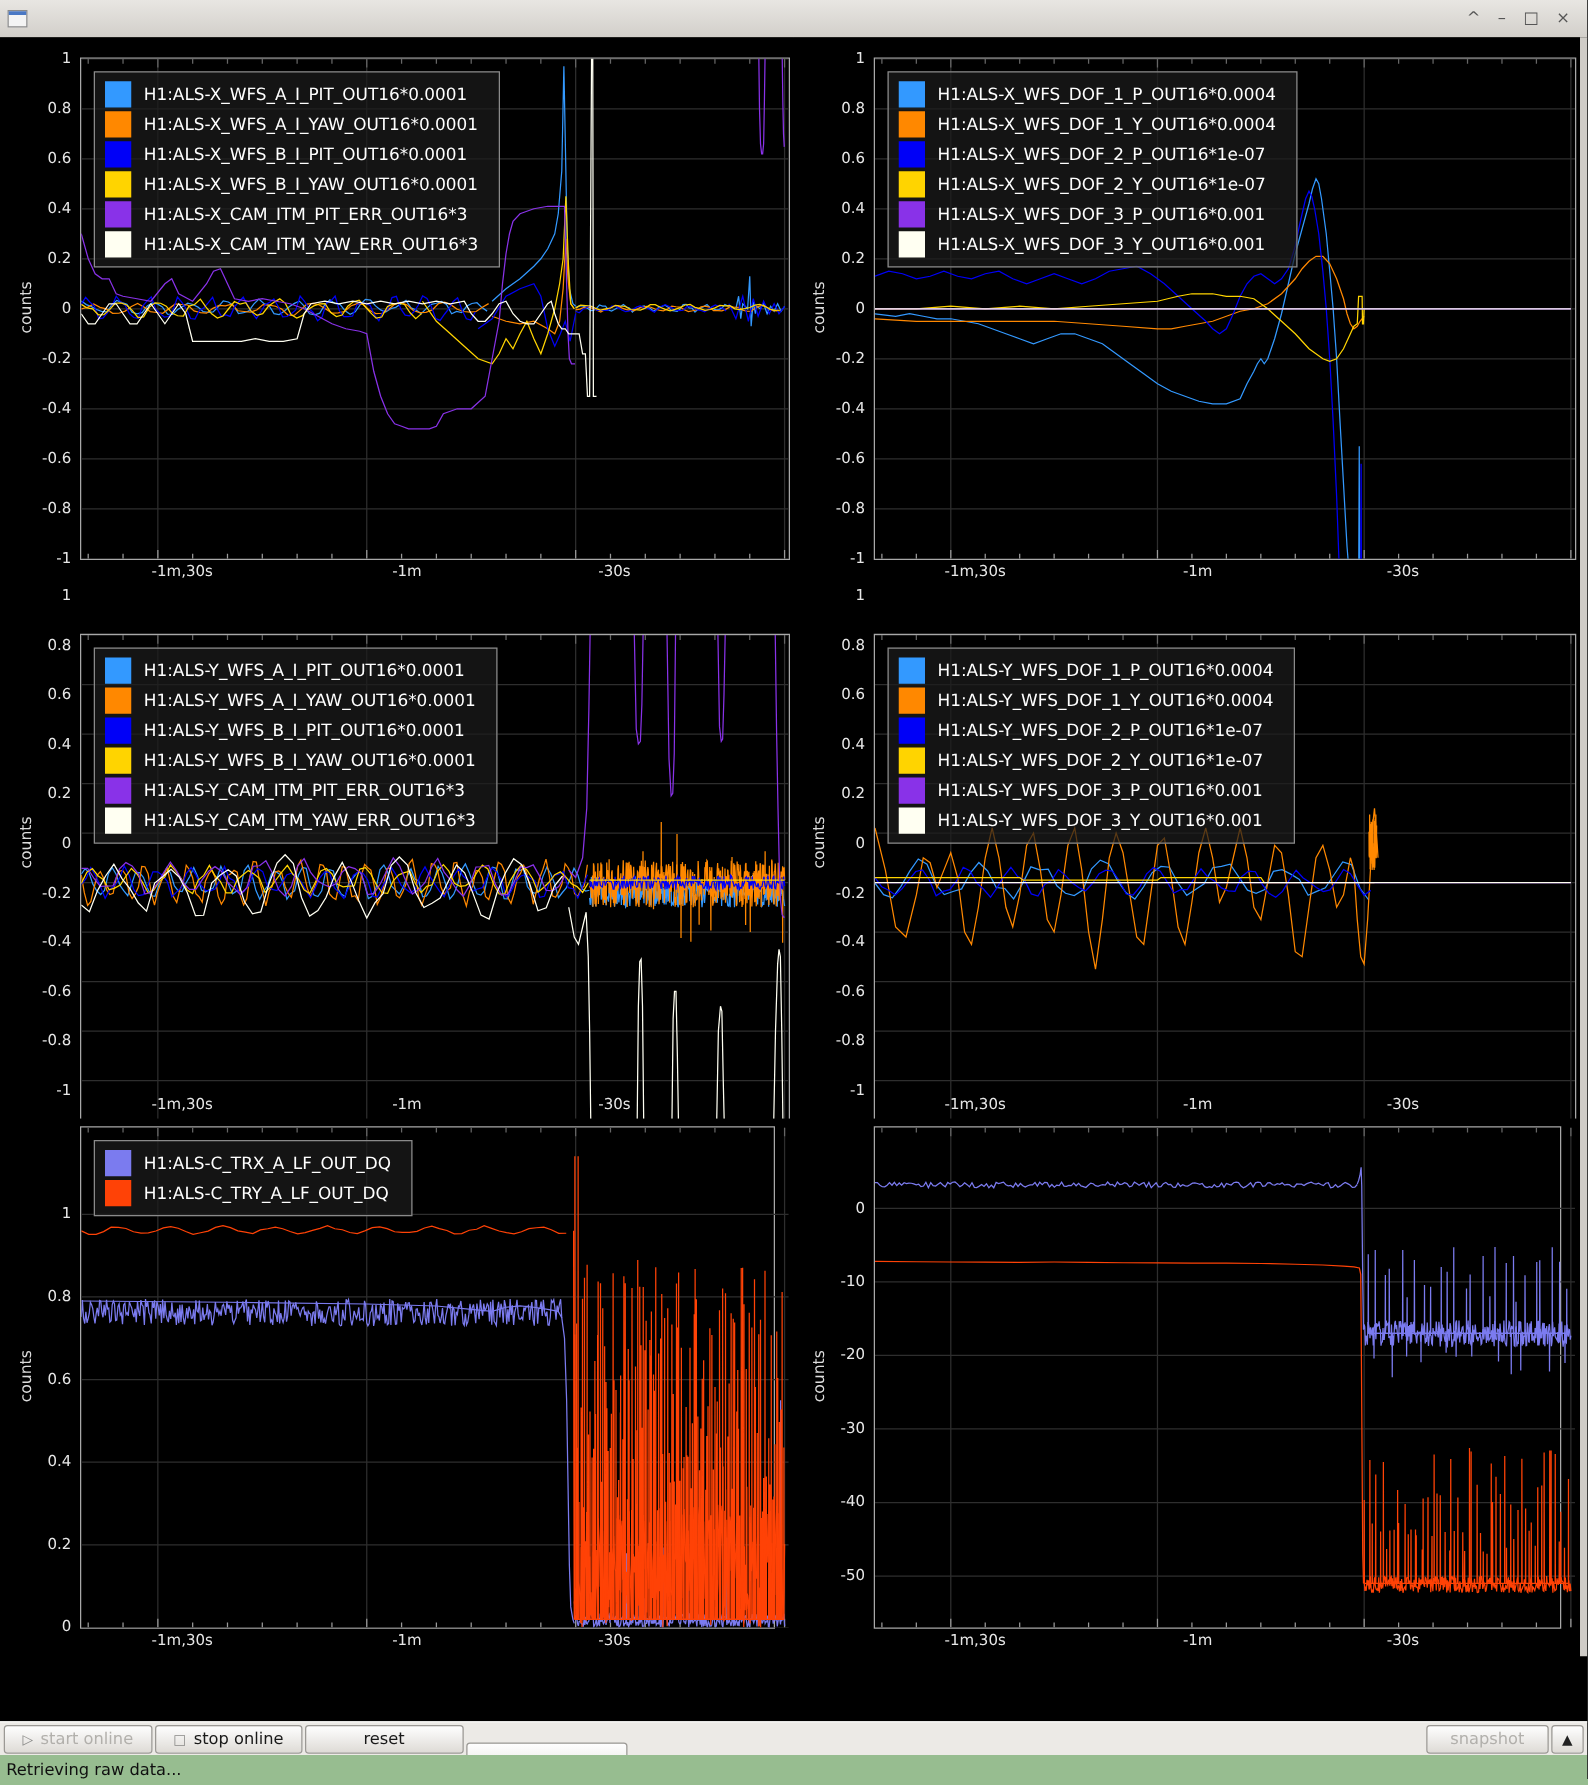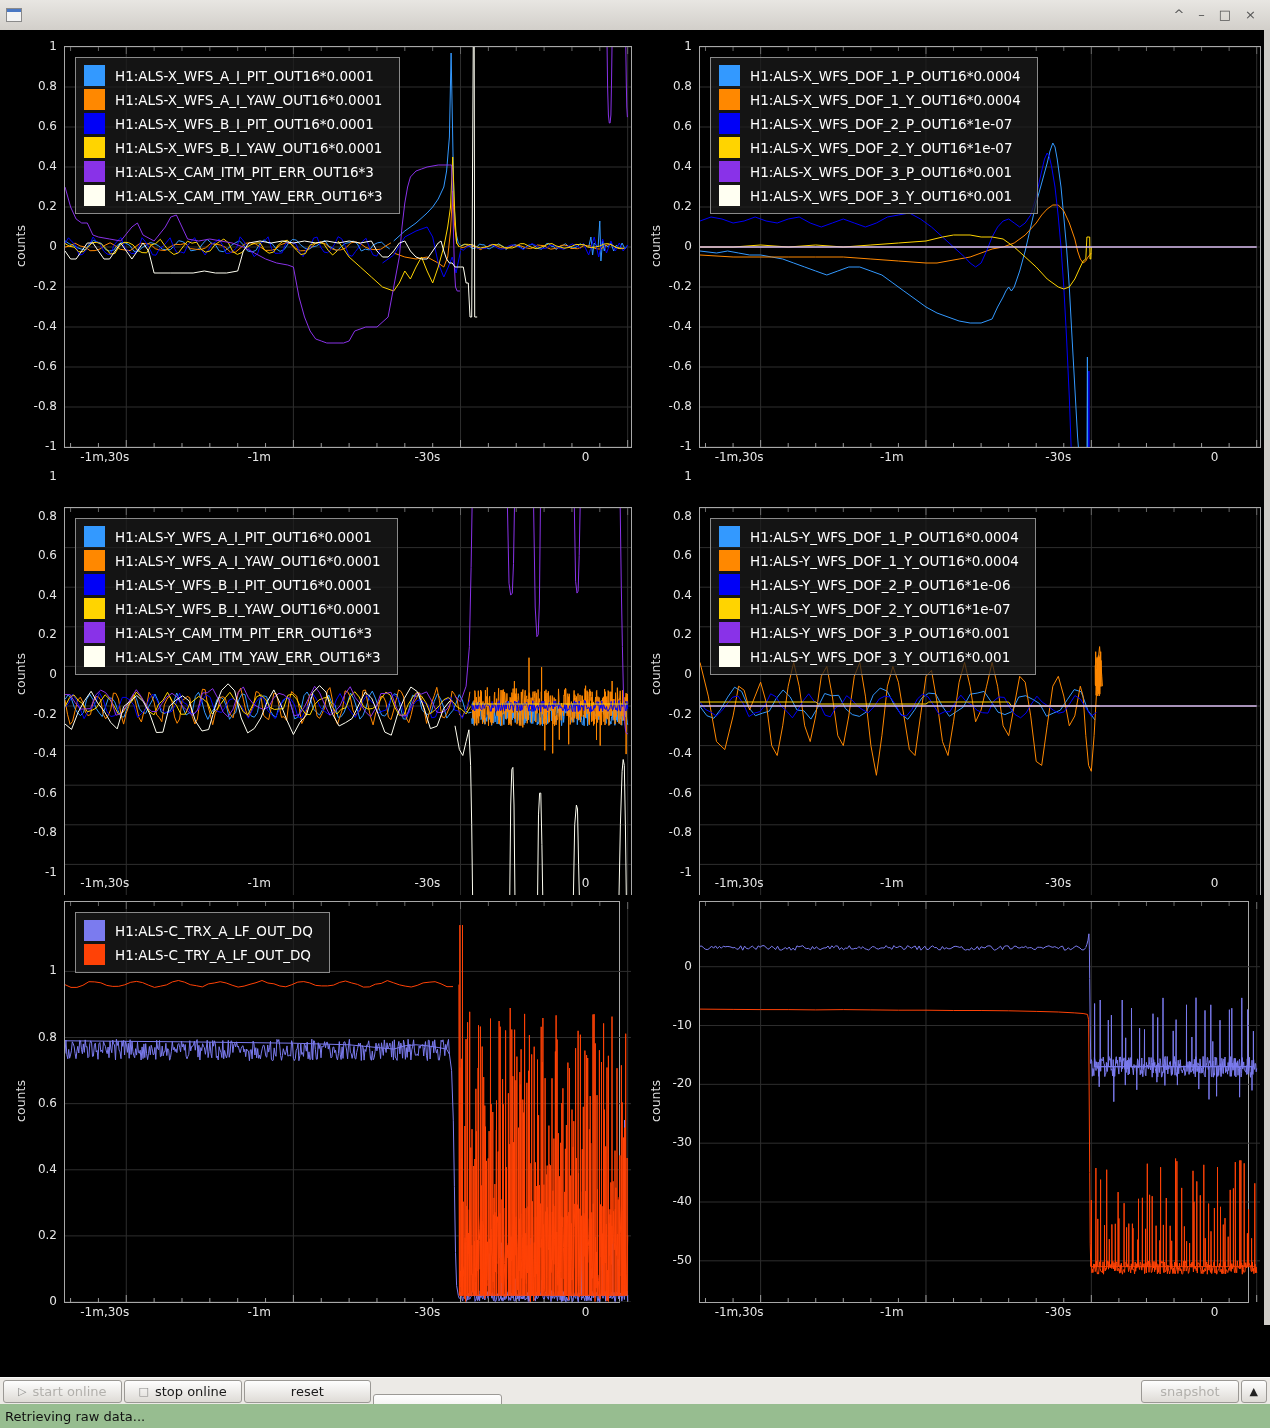--- a/index.html
+++ b/index.html
@@ -16,21 +16,21 @@
   .plots{position:absolute;top:30px;left:0;width:1264px;height:1295px;
     display:grid;grid-template-columns:635px 629px;grid-template-rows:440px 425px 430px;background:#000;}
   .right-gutter{position:absolute;top:30px;right:0;width:6px;height:1295px;background:#cfccc7;}
   .plot-cell{position:relative;overflow:hidden;background:#000;}
   .plot-box{position:absolute;left:64px;background:#000;border:1px solid #a8a8a8;}
   .r0 .plot-box{top:16px;height:400px;right:3px;}
   .r1 .plot-box{top:6px;height:396px;right:3px;margin-top:31px;}
   .r2 .plot-box{top:6px;height:400px;right:15px;}
   .tick{position:absolute;color:#e6e6e6;font-size:12px;line-height:14px;}
   .ytick{text-align:right;}
-  .xtick{text-align:left;}
+  .xtick{text-align:right;}
   .ylab{position:absolute;transform:translate(-50%,-50%) rotate(-90deg);color:#dcdcdc;font-size:12.5px;white-space:nowrap;}
   .legend{position:absolute;top:10px;left:10px;background:rgba(28,28,28,.72);
     border:1px solid #8a8a8a;padding:7px 16px 7px 8px;display:flex;flex-direction:column;gap:3px;z-index:2;}
   .lrow{display:flex;align-items:center;gap:10px;}
   .lswatch{width:21px;height:21px;flex:none;}
   .llabel{color:#fff;font-size:13.5px;white-space:nowrap;}
   .timestamp{position:absolute;top:1325px;left:0;right:0;height:52px;display:flex;
     align-items:center;justify-content:center;color:#fff;font-size:15px;background:#000;}
   .toolbar{position:absolute;top:1377px;left:0;right:0;height:27px;background:#eceae6;
     border-top:1px solid #f8f8f6;display:flex;align-items:center;padding:0 2px;box-sizing:border-box;}
@@ -482,21 +482,21 @@
             <div class="lrow">
               <div class="lswatch" style="background: rgb(51, 153, 255);"></div>
               <div class="llabel">H1:ALS-Y_WFS_DOF_1_P_OUT16*0.0004</div>
             </div>
             <div class="lrow">
               <div class="lswatch" style="background: rgb(255, 136, 0);"></div>
               <div class="llabel">H1:ALS-Y_WFS_DOF_1_Y_OUT16*0.0004</div>
             </div>
             <div class="lrow">
               <div class="lswatch" style="background: rgb(0, 0, 247);"></div>
-              <div class="llabel">H1:ALS-Y_WFS_DOF_2_P_OUT16*1e-06</div>
+              <div class="llabel">H1:ALS-Y_WFS_DOF_2_P_OUT16*1e-07</div>
             </div>
             <div class="lrow">
               <div class="lswatch" style="background: rgb(255, 212, 0);"></div>
               <div class="llabel">H1:ALS-Y_WFS_DOF_2_Y_OUT16*1e-07</div>
             </div>
             <div class="lrow">
               <div class="lswatch" style="background: rgb(137, 50, 232);"></div>
               <div class="llabel">H1:ALS-Y_WFS_DOF_3_P_OUT16*0.001</div>
             </div>
             <div class="lrow">

